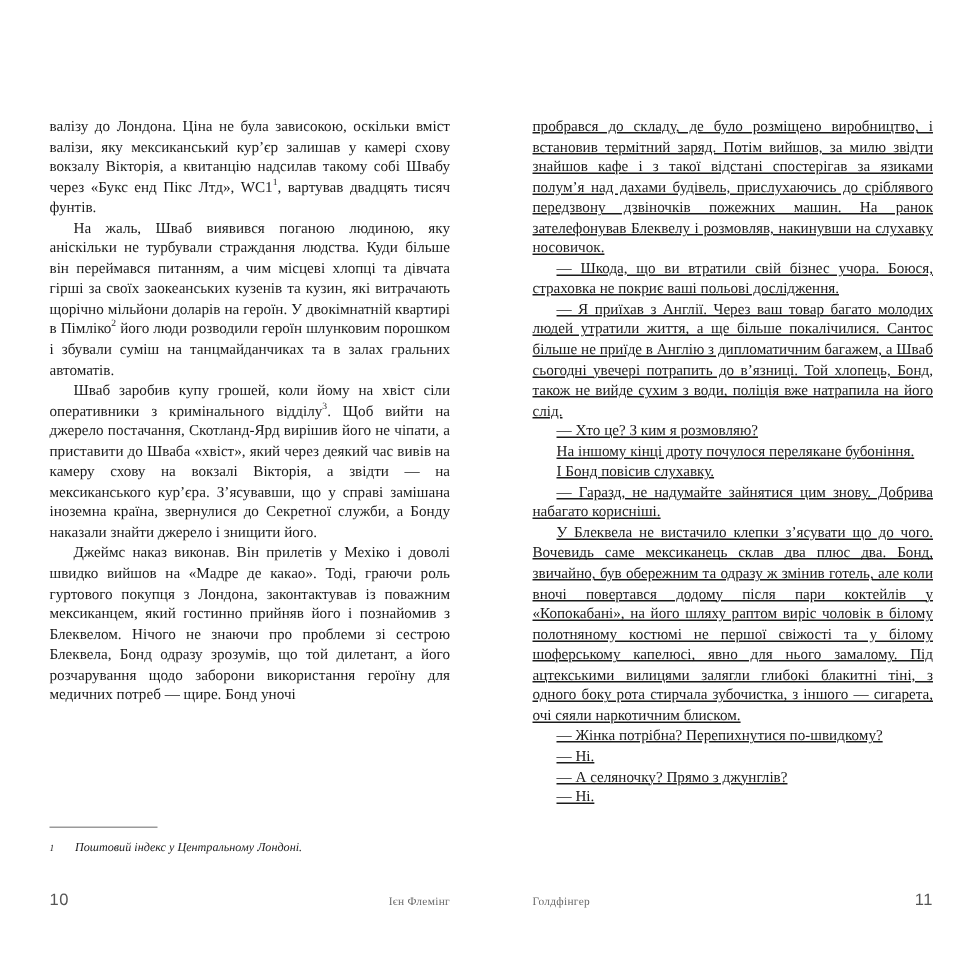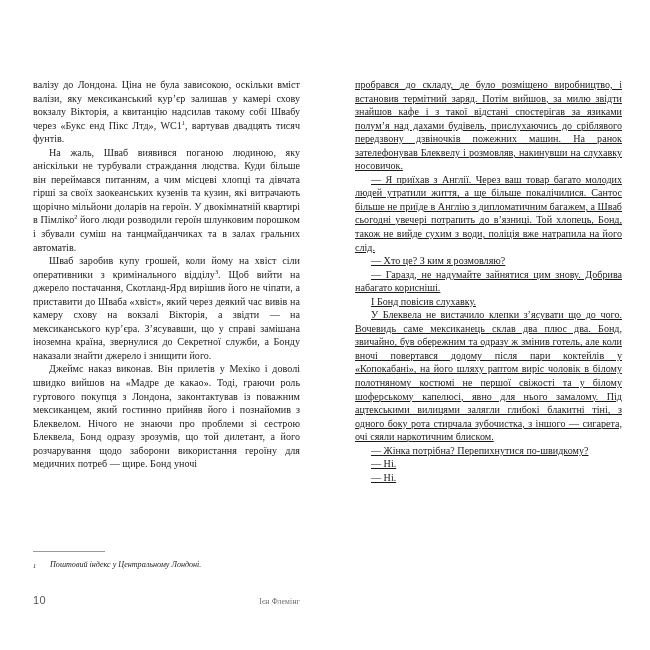--- a/index.html
+++ b/index.html
@@ -125,25 +125,32 @@
 
     <div class="footer">
       <span class="folio">10</span>
       <span class="runhead">Ієн Флемінг</span>
     </div>
   </div>
 
   <div class="page page-right">
     <div class="textblock">
         <p class="noindent">пробрався до складу, де було розміщено виробництво, і встановив термітний заряд. Потім вийшов, за милю звідти знайшов кафе і з такої відстані спостерігав за язиками полум’я над дахами будівель, прислухаючись до сріблявого передзвону дзвіночків пожежних машин. На ранок зателефонував Блеквелу і розмовляв, накинувши на слухавку носовичок.</p>
+        <p>— Шкода, що ви втратили свій бізнес учора. Боюся, страховка не покриє ваші польові дослідження.</p>
         <p>— Я приїхав з Англії. Через ваш товар багато молодих людей утратили життя, а ще більше покалічилися. Сантос більше не приїде в Англію з дипломатичним багажем, а Шваб сьогодні увечері потрапить до в’язниці. Той хлопець, Бонд, також не вийде сухим з води, поліція вже натрапила на його слід.</p>
         <p>— Хто це? З ким я розмовляю?</p>
+        <p>На іншому кінці дроту почулося перелякане бубоніння.</p>
+        <p>І Бонд повісив слухавку.</p>
         <p>— Гаразд, не надумайте зайнятися цим знову. Добрива набагато корисніші.</p>
-        <p>І Бонд повісив слухавку.</p>
         <p>У Блеквела не вистачило клепки з’ясувати що до чого. Вочевидь саме мексиканець склав два плюс два. Бонд, звичайно, був обережним та одразу ж змінив готель, але коли вночі повертався додому після пари коктейлів у «Копокабані», на його шляху раптом виріс чоловік в білому полотняному костюмі не першої свіжості та у білому шоферському капелюсі, явно для нього замалому. Під ацтекськими вилицями залягли глибокі блакитні тіні, з одного боку рота стирчала зубочистка, з іншого — сигарета, очі сяяли наркотичним блиском.</p>
         <p>— Жінка потрібна? Перепихнутися по-швидкому?</p>
         <p>— Ні.</p>
+        <p>— А селяночку? Прямо з джунглів?</p>
         <p>— Ні.</p>
       </div>
 
+    <div class="footer">
+      <span class="runhead">Голдфінгер</span>
+      <span class="folio">11</span>
+    </div>
   </div>
 
 </div>
 
 </body></html>

